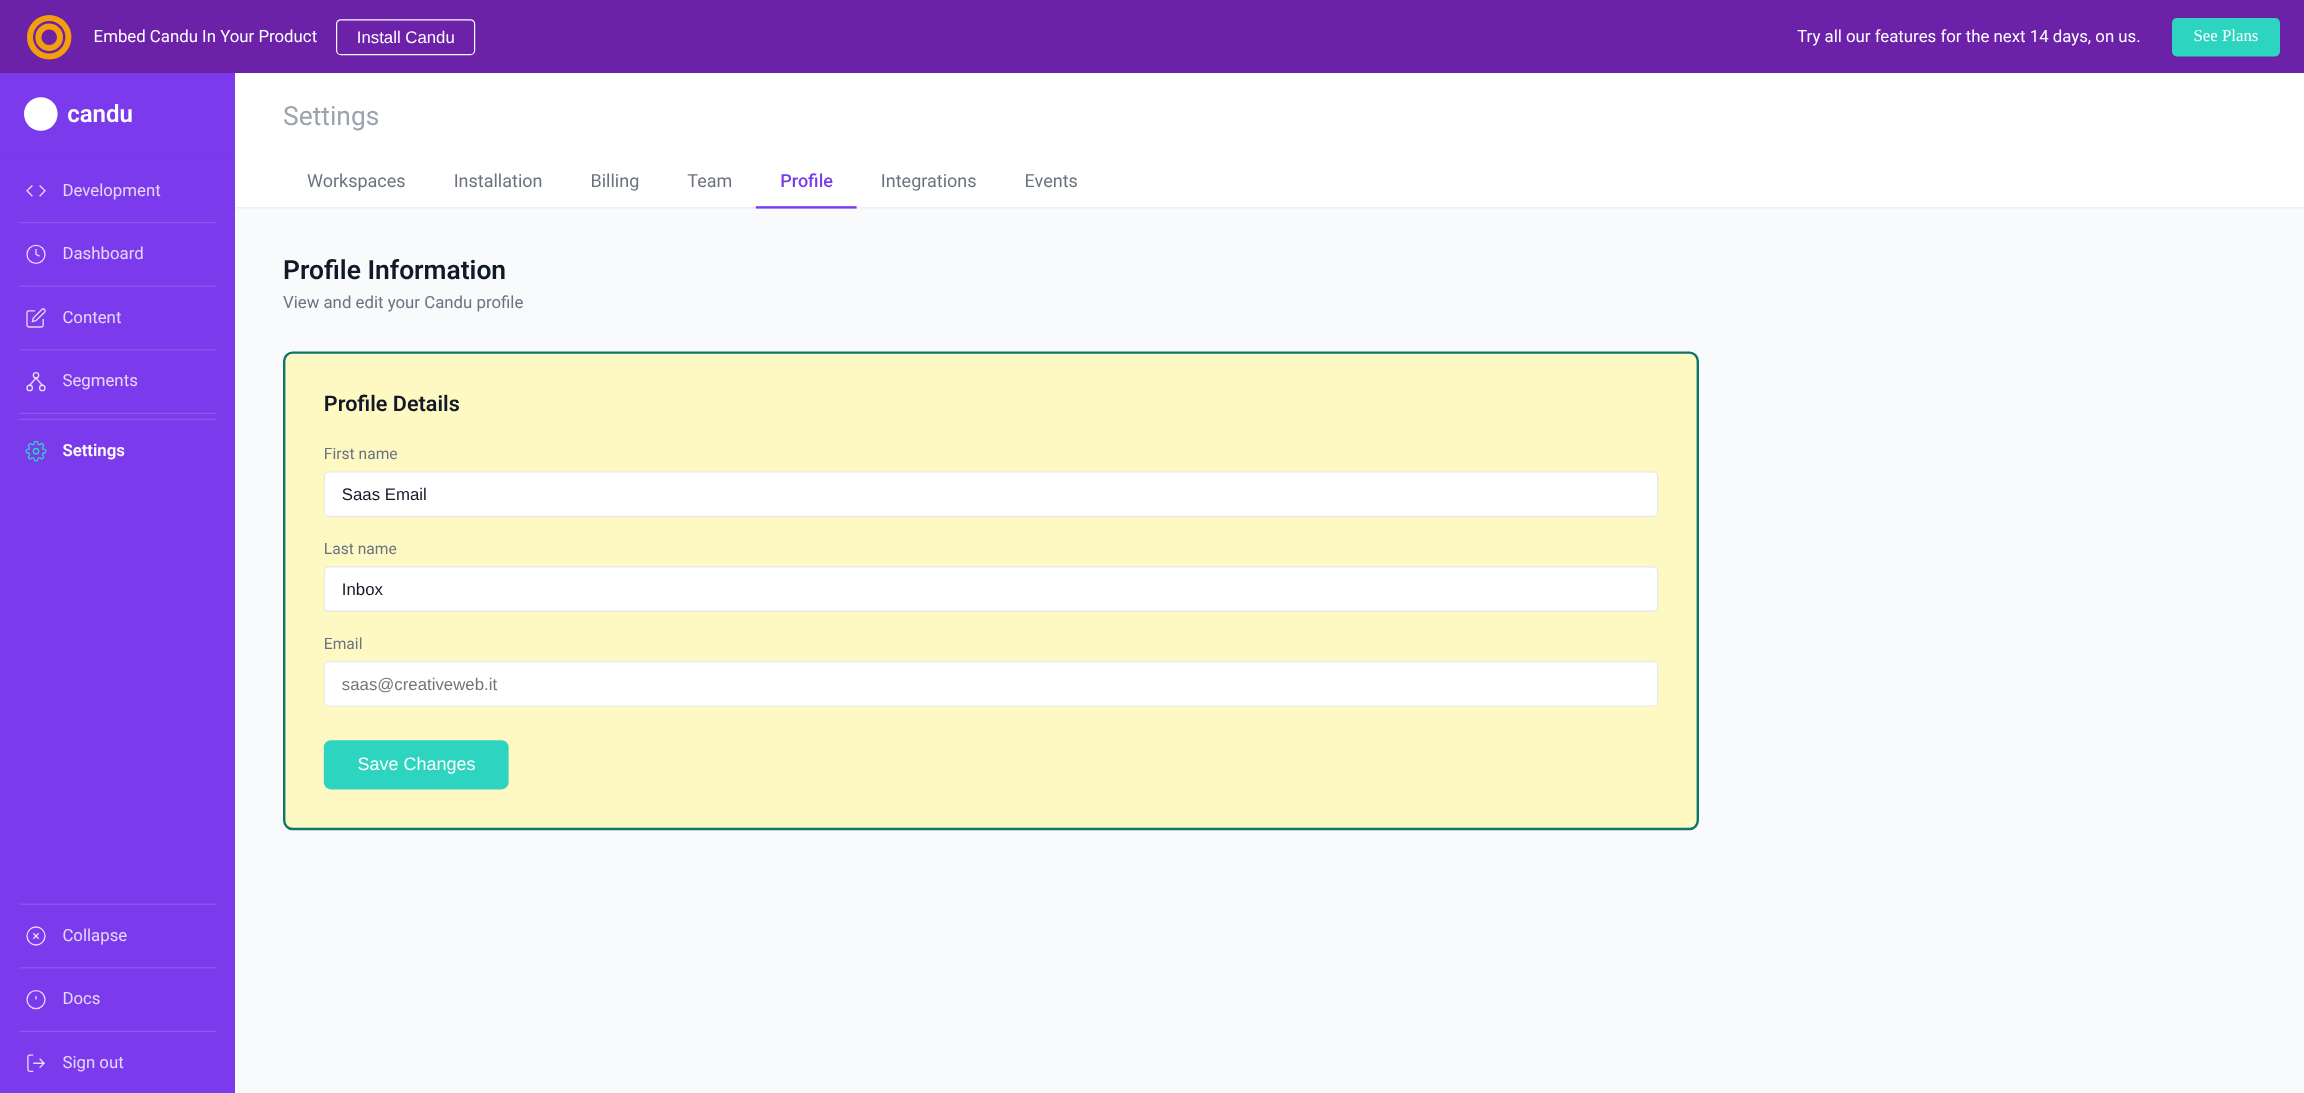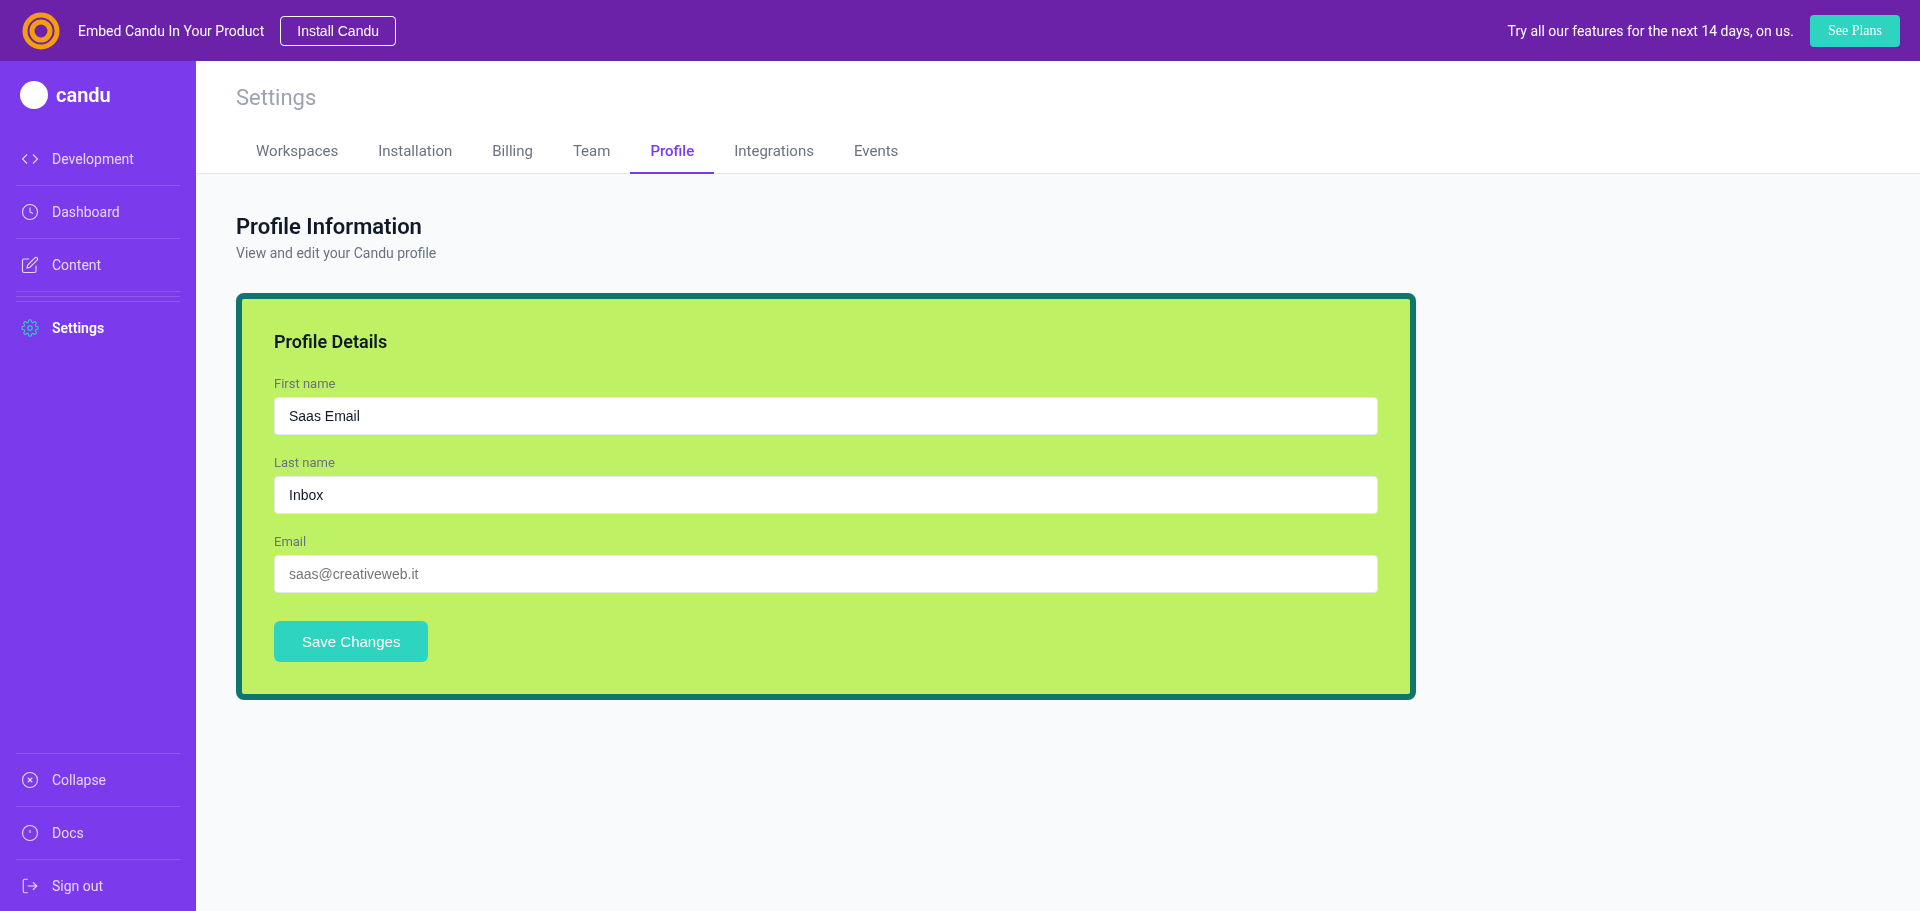--- a/index.html
+++ b/index.html
@@ -34,21 +34,21 @@
       color: white;
       padding: 6px 16px;
       border-radius: 4px;
       font-size: 14px;
       cursor: pointer;
       font-weight: 500;
     }
     .top-banner-right {
       display: flex;
       align-items: center;
-      gap: 16px;
+      gap: 26px;
     }
     .banner-right-text {
       color: white;
       font-size: 14px;
     }
     .see-plans-btn {
       background: #2dd4bf;
       color: white;
       border: none;
       padding: 8px 18px;
@@ -195,22 +195,22 @@
       margin-bottom: 6px;
     }
     .section-subtitle {
       font-size: 14px;
       color: #6b7280;
       margin-bottom: 32px;
     }
 
     
     .profile-card {
-      background: #bef264;
-      border: 6px solid #0f766e;
+      background: #fef9c3;
+      border: 2px solid #0f766e;
       border-radius: 8px;
       padding: 32px 32px;
       max-width: 1180px;
     }
     .card-title {
       font-size: 18px;
       font-weight: 600;
       color: #111827;
       margin-bottom: 24px;
     }
@@ -315,20 +315,32 @@
         <span class="sidebar-icon">
           <svg viewBox="0 0 24 24">
               <path d="M11 4H4a2 2 0 0 0-2 2v14a2 2 0 0 0 2 2h14a2 2 0 0 0 2-2v-7"></path>
               <path d="M18.5 2.5a2.121 2.121 0 0 1 3 3L12 15l-4 1 1-4 9.5-9.5z"></path>
             </svg>
         </span>
         <span>Content</span>
       </div>
       <div class="sidebar-divider"></div>
 
+      <div class="sidebar-item">
+        <span class="sidebar-icon">
+          <svg viewBox="0 0 24 24">
+              <circle cx="12" cy="5" r="3"></circle>
+              <circle cx="5" cy="19" r="3"></circle>
+              <circle cx="19" cy="19" r="3"></circle>
+              <line x1="12" y1="8" x2="5" y2="16"></line>
+              <line x1="12" y1="8" x2="19" y2="16"></line>
+            </svg>
+        </span>
+        <span>Segments</span>
+      </div>
       <div class="sidebar-divider"></div>
 
       <div class="sidebar-divider"></div>
 
       <div class="sidebar-item active">
         <span class="sidebar-icon">
           <svg viewBox="0 0 24 24" stroke="#2dd4bf">
               <circle cx="12" cy="12" r="3"></circle>
               <path d="M19.4 15a1.65 1.65 0 0 0 .33 1.82l.06.06a2 2 0 0 1-2.83 2.83l-.06-.06a1.65 1.65 0 0 0-1.82-.33 1.65 1.65 0 0 0-1 1.51V21a2 2 0 0 1-4 0v-.09A1.65 1.65 0 0 0 9 19.4a1.65 1.65 0 0 0-1.82.33l-.06.06a2 2 0 0 1-2.83-2.83l.06-.06A1.65 1.65 0 0 0 4.68 15a1.65 1.65 0 0 0-1.51-1H3a2 2 0 0 1 0-4h.09A1.65 1.65 0 0 0 4.6 9a1.65 1.65 0 0 0-.33-1.82l-.06-.06a2 2 0 0 1 2.83-2.83l.06.06A1.65 1.65 0 0 0 9 4.68a1.65 1.65 0 0 0 1-1.51V3a2 2 0 0 1 4 0v.09a1.65 1.65 0 0 0 1 1.51 1.65 1.65 0 0 0 1.82-.33l.06-.06a2 2 0 0 1 2.83 2.83l-.06.06A1.65 1.65 0 0 0 19.4 9a1.65 1.65 0 0 0 1.51 1H21a2 2 0 0 1 0 4h-.09a1.65 1.65 0 0 0-1.51 1z"></path>
             </svg>

